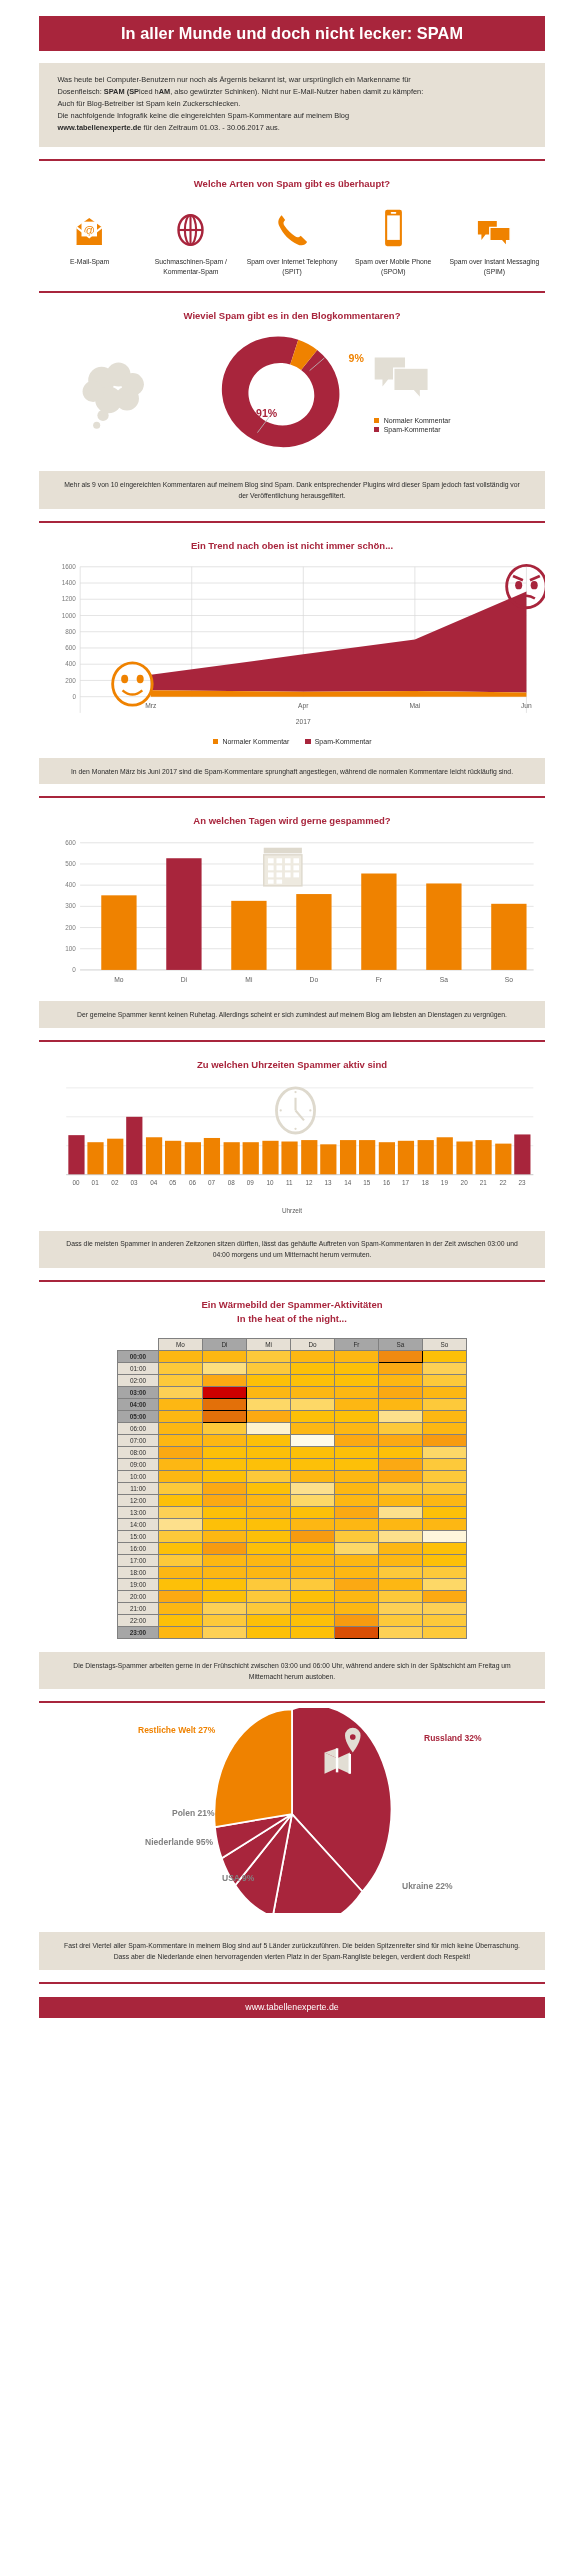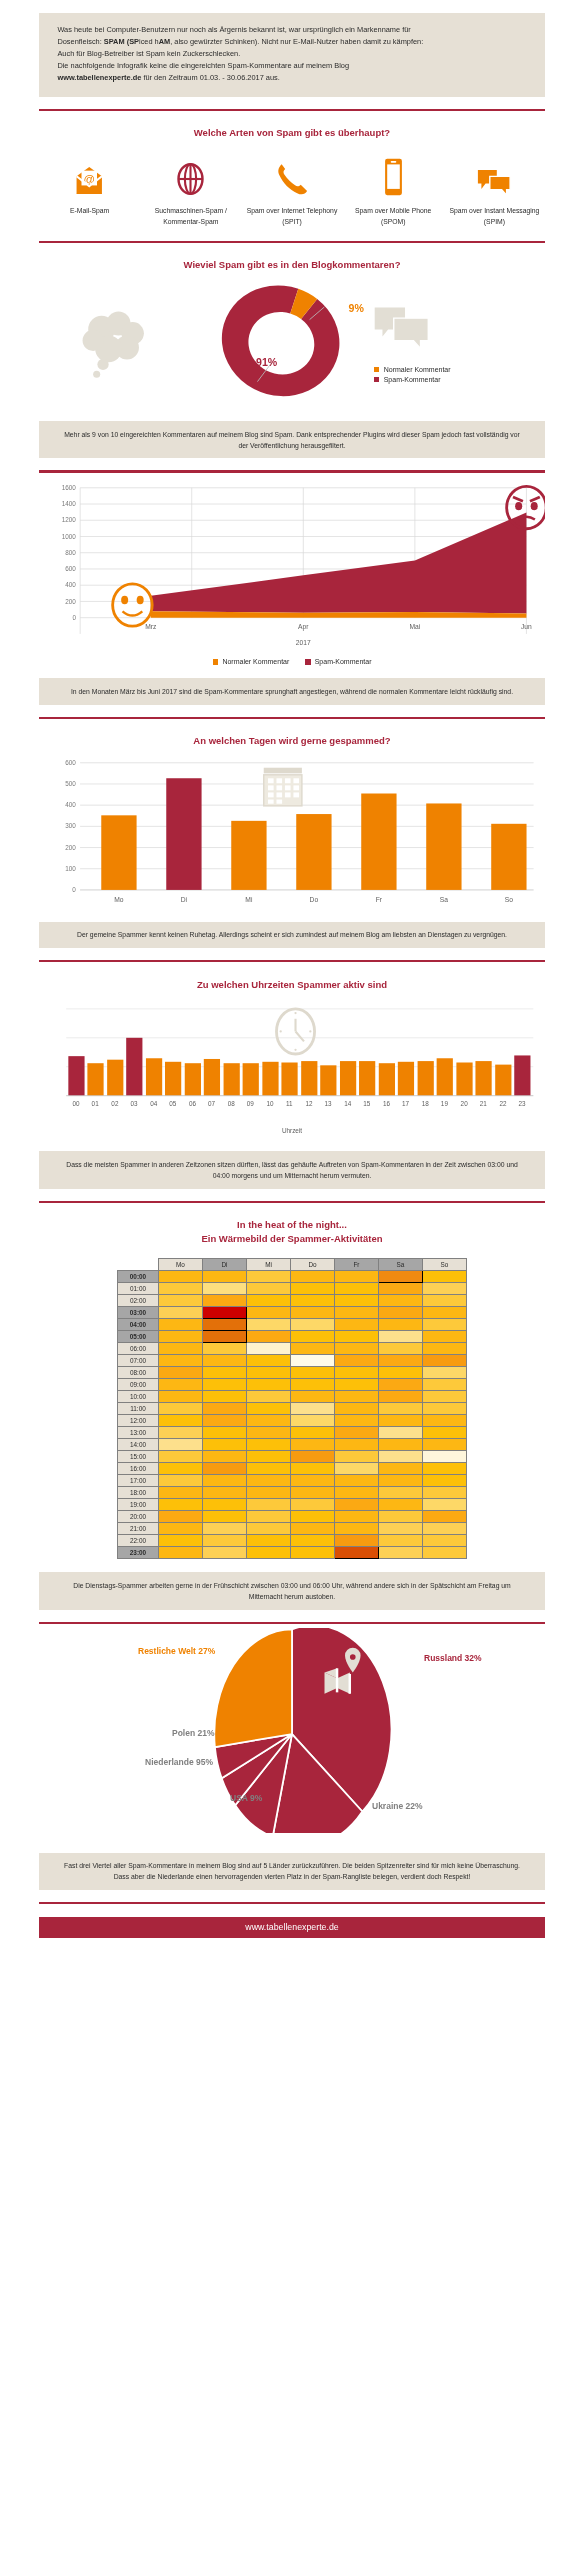--- a/index.html
+++ b/index.html
@@ -119,20 +119,23 @@
     display:flex; align-items:center; justify-content:center;
   }
   .footer-bar .t { color:#fff; font-size: 8.8px; }
   .pad-b { height: 18.4px; }
 </style>
 </head>
 <body>
 
 <div class="page">
 
+  <div class="title-bar">
+    <div class="t">In aller Munde und doch nicht lecker: SPAM</div>
+  </div>
 
   <div class="intro">
     <div>Was heute bei Computer-Benutzern nur noch als Ärgernis bekannt ist, war ursprünglich ein Markenname für</div>
     <div>
       <span>Dosenfleisch: </span><b>SPAM (SP</b><span>iced h</span><b>AM</b><span>, also gewürzter Schinken). Nicht nur E-Mail-Nutzer haben damit zu kämpfen:</span>
     </div>
     <div>Auch für Blog-Betreiber ist Spam kein Zuckerschlecken.</div>
     <div>Die nachfolgende Infografik keine die eingereichten Spam-Kommentare auf meinem Blog</div>
     <div><b>www.tabellenexperte.de</b><span> für den Zeitraum 01.03. - 30.06.2017 aus.</span></div>
   </div>
@@ -254,20 +257,21 @@
           <span>Spam-Kommentar</span>
         </div>
       </div>
     </div>
   </div>
 
   <div class="note">Mehr als 9 von 10 eingereichten Kommentaren auf meinem Blog sind Spam. Dank entsprechender Plugins wird dieser Spam jedoch fast vollständig vor der Veröffentlichung herausgefiltert.</div>
 
   <hr class="sep">
 
+  <div class="sec-h">Ein Trend nach oben ist nicht immer schön...</div>
 
   <div class="chart">
     <svg width="506" height="173" viewBox="0 0 716 245">
 
       <g font-size="9" fill="#7a7a7a" font-family="Liberation Sans, sans-serif" text-anchor="end">
         <text x="52" y="14">1600</text>
           <line x1="58" y1="11" x2="690" y2="11" stroke="#d9d9d9"></line>
         <text x="52" y="37">1400</text>
           <line x1="58" y1="34" x2="690" y2="34" stroke="#d9d9d9"></line>
         <text x="52" y="60">1200</text>
@@ -478,22 +482,22 @@
       </g>
     </svg>
     <div class="x-axis-title">Uhrzeit</div>
   </div>
 
   <div class="note" style="margin-top:17px;">Dass die meisten Spammer in anderen Zeitzonen sitzen dürften, lässt das gehäufte Auftreten von Spam-Kommentaren in der Zeit zwischen 03:00 und 04:00 morgens und um Mitternacht herum vermuten.</div>
 
   <hr class="sep">
 
   <div class="sec-h">
+    <div>Ein Wärmebild der Spammer-Aktivitäten</div>
     <div>In the heat of the night...</div>
-    <div>Ein Wärmebild der Spammer-Aktivitäten</div>
   </div>
 
   <div class="heat">
     <table class="hm">
       <thead>
         <tr>
           <th class="corner"></th>
           <th class="col">Mo</th>
           <th class="col hi">Di</th>
           <th class="col">Mi</th>
@@ -775,22 +779,22 @@
         <path d="M4 28 L4 58 L22 50 L40 58 L40 28 L22 36 Z" fill="#e2ded4"></path>
         <path d="M4 28 L22 22 L22 36 Z" fill="#e2ded4"></path>
         <path d="M55 4 A11 11 0 0 0 33 4 C33 14 44 28 44 28 C44 28 55 14 55 4 Z" fill="#e2ded4"></path>
         <circle cx="44" cy="6" r="4" fill="#a8253c"></circle>
         <rect x="20" y="22" width="3.5" height="34" fill="#ffffff"></rect>
         <rect x="38" y="30" width="3.5" height="28" fill="#ffffff"></rect>
       </g>
     </svg>
 
     <div class="pie-lab" style="left:385px; top:25.4px; color:#a8253c;">Russland 32%</div>
-    <div class="pie-lab" style="left:333px; top:173px; color:#808080;">Ukraine 22%</div>
-    <div class="pie-lab" style="left:191px; top:165px; color:#808080;text-align:right;">USA 9%</div>
+    <div class="pie-lab" style="left:363px; top:173px; color:#808080;">Ukraine 22%</div>
+    <div class="pie-lab" style="left:183px; top:165px; color:#808080;text-align:right;">USA 9%</div>
     <div class="pie-lab" style="left:106px; top:129px; color:#808080;">Niederlande 95%</div>
     <div class="pie-lab" style="left:133px; top:100px; color:#808080;">Polen 21%</div>
     <div class="pie-lab" style="left:99px; top:17.7px; color:#ef8200;">Restliche Welt 27%</div>
   </div>
 
   <div class="note">Fast drei Viertel aller Spam-Kommentare in meinem Blog sind auf 5 Länder zurückzuführen. Die beiden Spitzenreiter sind für mich keine Überraschung. Dass aber die Niederlande einen hervorragenden vierten Platz in der Spam-Rangliste belegen, verdient doch Respekt!</div>
 
   <hr class="sep">
 
   <div class="footer-bar">

